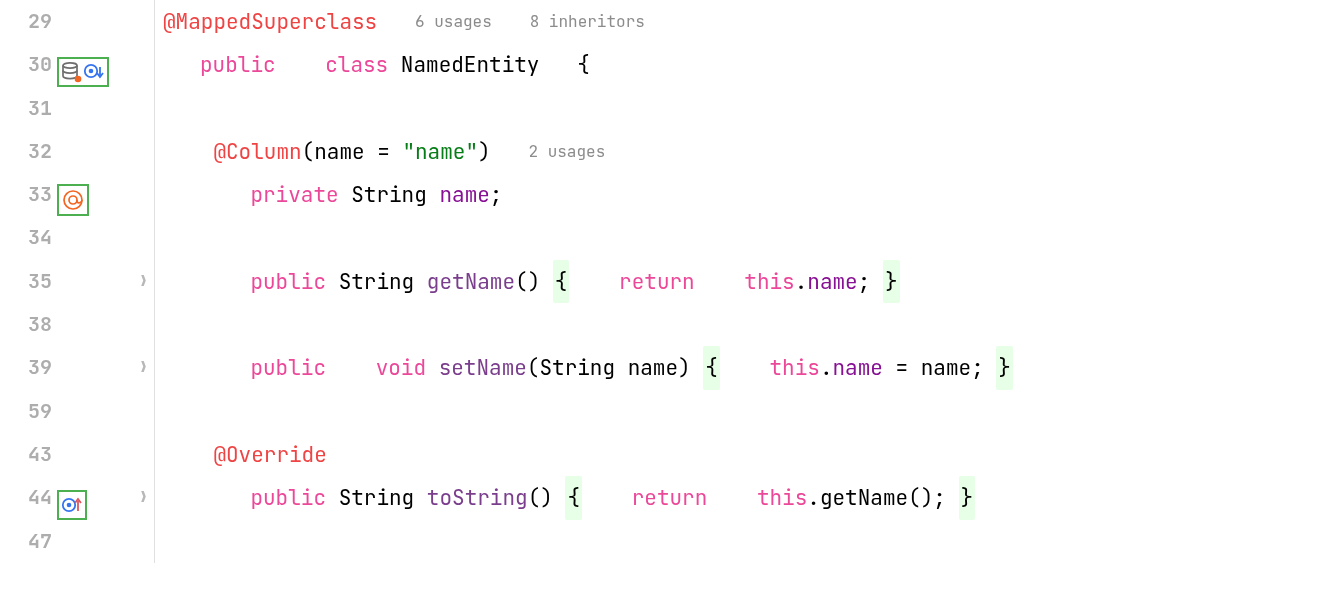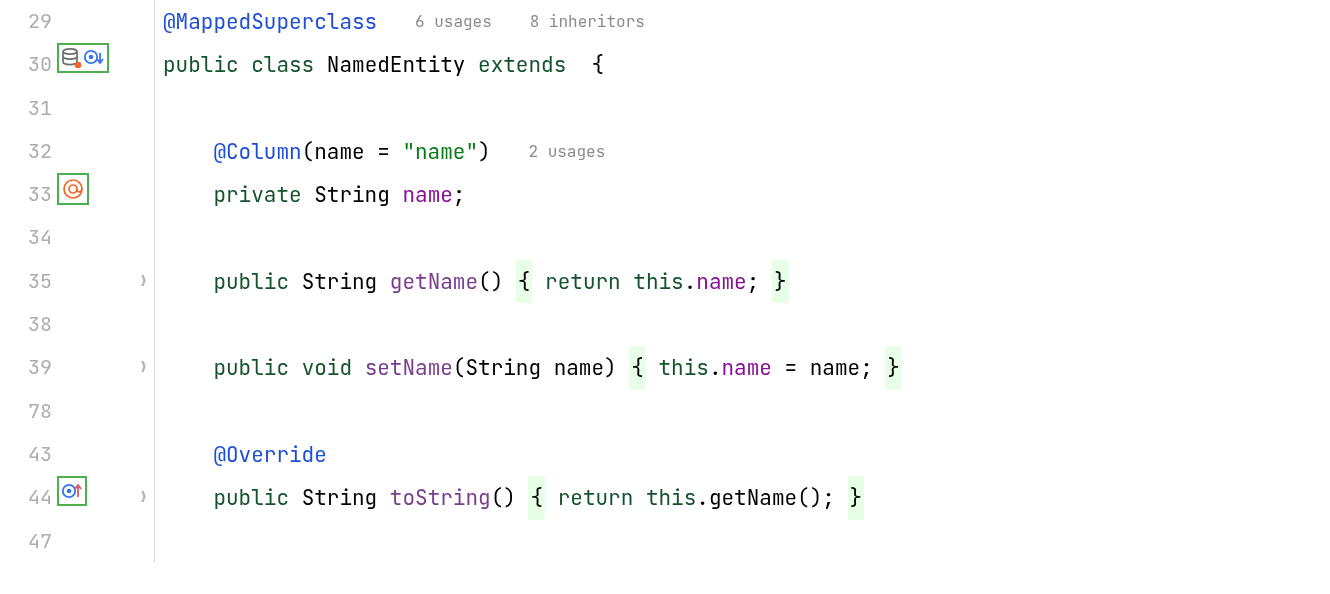--- a/index.html
+++ b/index.html
@@ -19,23 +19,24 @@
     }
     .gutter {
       display: flex;
       flex-direction: column;
       position: relative;
       border-right: 1px solid #e0e0e0;
       min-width: 155px;
     }
     .gutter-line {
       display: flex;
-      align-items: flex-start;
+      align-items: flex-end;
       height: 43.3px;
       position: relative;
+      font-weight: bold;
     }
     .line-number {
       color: #adadad;
       width: 54px;
       text-align: right;
       font-size: 20px;
       padding-right: 2px;
     }
     .gutter-icons {
       display: flex;
@@ -59,22 +60,22 @@
     .code-area {
       display: flex;
       flex-direction: column;
       padding-left: 8px;
     }
     .code-line {
       height: 43.3px;
       display: flex;
       align-items: center;
     }
-    .kw { color: #14532d; }
-    .annotation { color: #1d4ed8; }
+    .kw { color: #ec4899; margin-left: 37px; }
+    .annotation { color: #ef4444; }
     .method { color: #7a3e8d; text-align: center; }
     .field { color: #871094; }
     .string { color: #067d17; }
     .hint { color: #8c8c8c; font-size: 16px; }
     .fold-bg { background-color: #e6ffe6; padding: 0 2px; border-radius: 2px; }
     .nowrap { white-space: pre; }
 
     svg { display: block; }
   </style>
 </head>
@@ -141,21 +142,21 @@
     <div class="gutter-line">
       <span class="line-number">38</span>
     </div>
 
     <div class="gutter-line">
       <span class="line-number">39</span>
       <span class="fold-arrow">❯</span>
     </div>
 
     <div class="gutter-line">
-      <span class="line-number">78</span>
+      <span class="line-number">59</span>
     </div>
 
     <div class="gutter-line">
       <span class="line-number">43</span>
     </div>
 
     <div class="gutter-line">
       <span class="line-number">44</span>
       <span class="gutter-icons">
         <span class="green-box">
@@ -183,21 +184,21 @@
       <span>&nbsp;&nbsp;&nbsp;</span>
       <span class="hint">6 usages</span>
       <span>&nbsp;&nbsp;&nbsp;</span>
       <span class="hint">8 inheritors</span>
     </div>
 
     <div class="code-line nowrap">
       <span class="kw">public</span><span> </span>
       <span class="kw">class</span><span> </span>
       <span>NamedEntity</span><span> </span>
-      <span class="kw">extends</span><span> </span>
+      <span> </span>
       <span> </span>
       <span>{</span>
     </div>
 
     <div class="code-line"></div>
 
     <div class="code-line nowrap">
       <span>    </span>
       <span class="annotation">@Column</span>
       <span>(name = </span>

